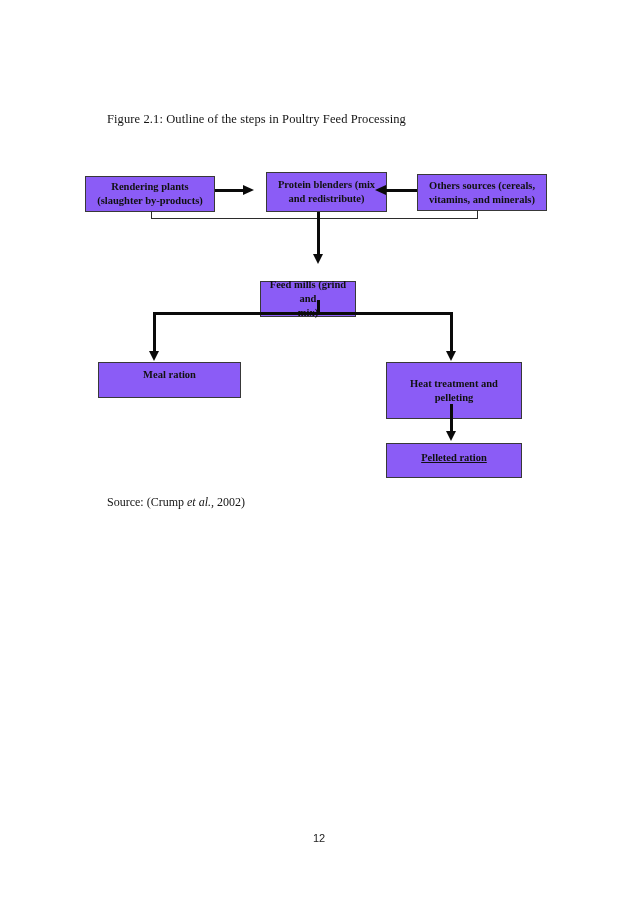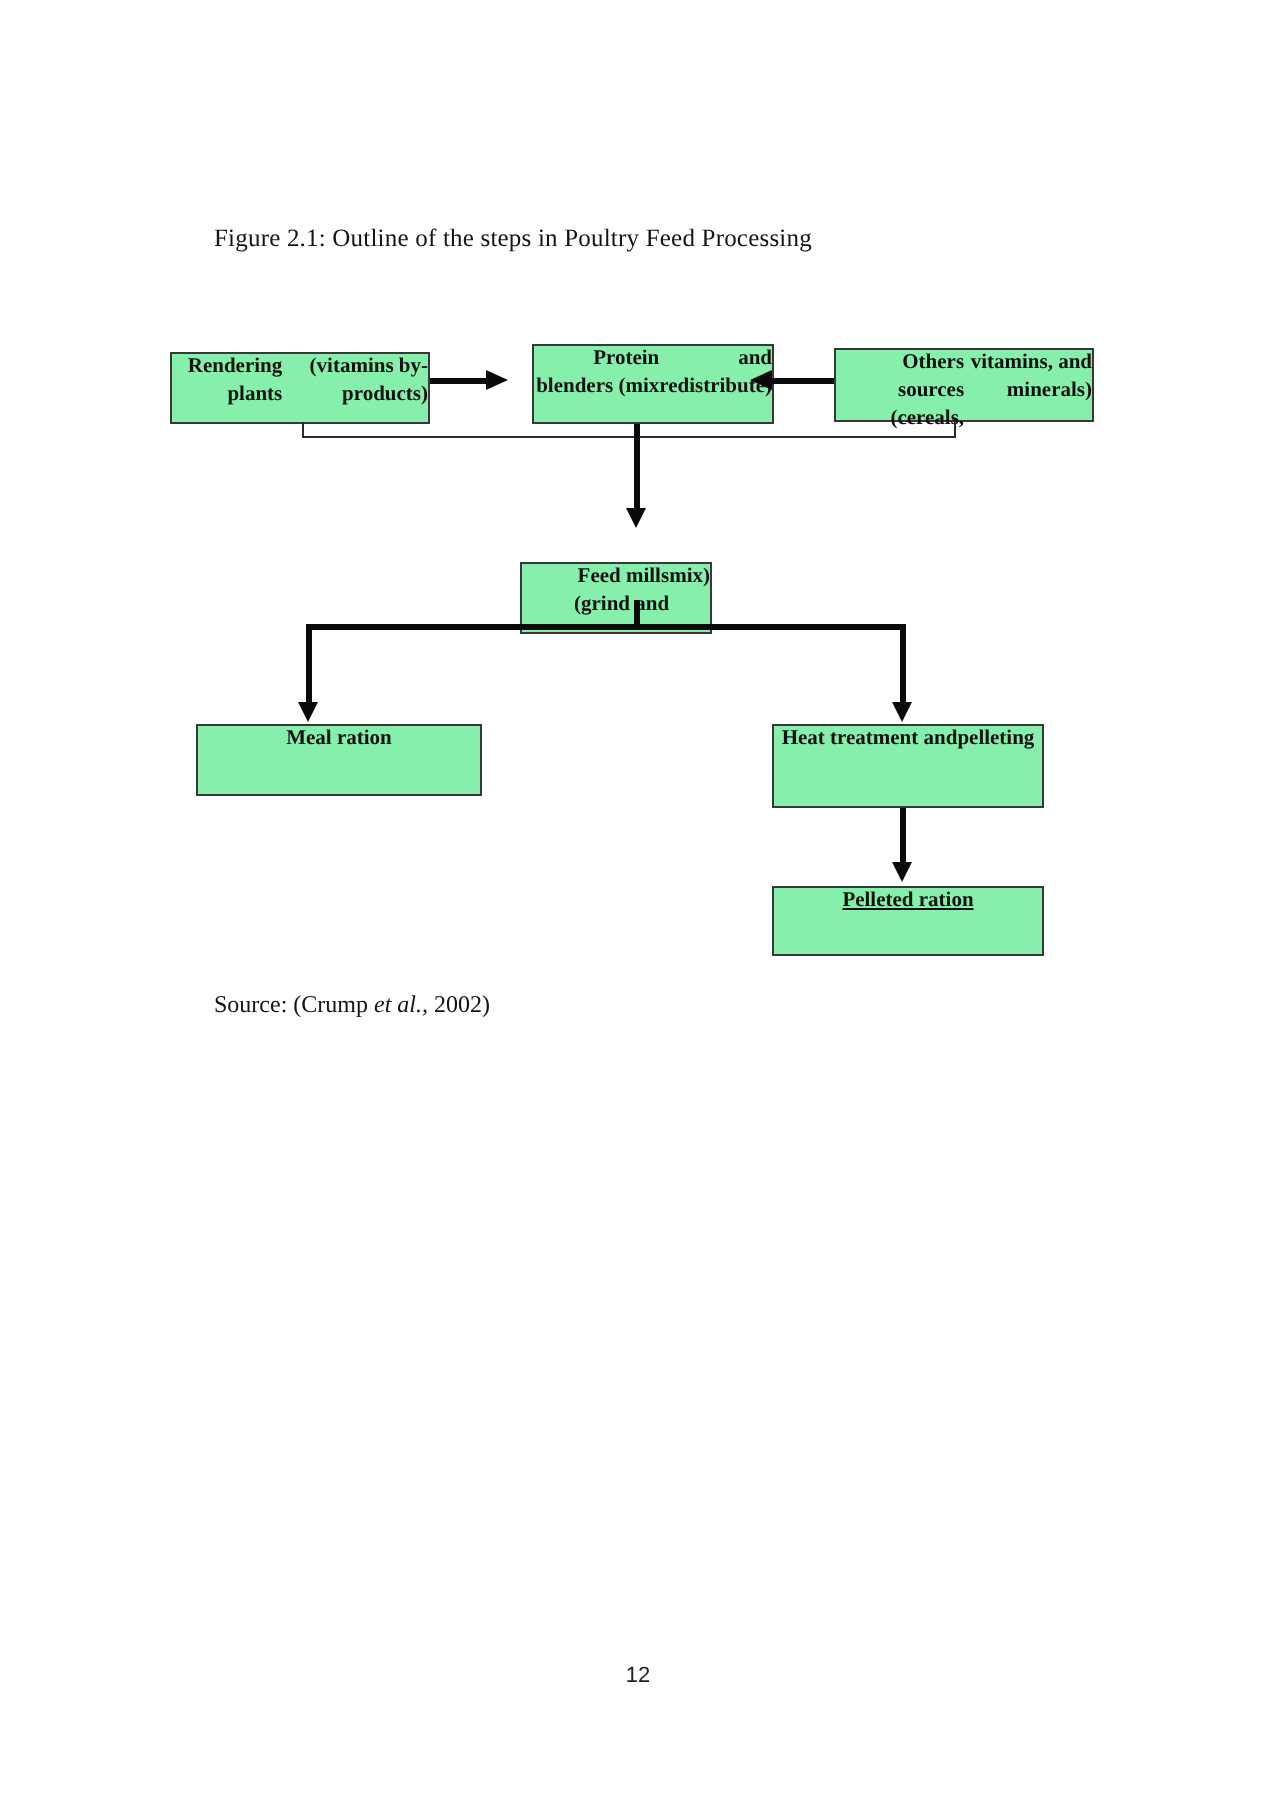--- a/index.html
+++ b/index.html
@@ -15,31 +15,31 @@
 
   .figure-title {
     position: absolute; left: 107px; top: 112px;
     font-weight: normal; font-size: 12.5px; letter-spacing: 0.1px;
     white-space: nowrap;
   }
 
   
   .node {
     position: absolute; box-sizing: border-box;
-    border: 1.5px solid #383838; background: #86efac;
-    display: flex; flex-direction: row; justify-content: center;
-    text-align: right; font-weight: bold; font-size: 10.5px;
+    border: 1.5px solid #383838; background: #8b5cf6;
+    display: flex; flex-direction: column; justify-content: center;
+    text-align: center; font-weight: bold; font-size: 10.5px;
     line-height: 14px; color: #111111;
   }
   .node-rendering { left: 85px;  top: 176px; width: 130px; height: 36px; }
   .node-protein   { left: 254px; top: 172px; width: 121px; height: 40px; margin-left: 12px; }
   .node-others    { left: 417px; top: 174px; width: 130px; height: 37px; }
   .node-feedmills { left: 260px; top: 281px; width: 96px; height: 36px; }
   .node-meal      { left: 98px;  top: 362px; width: 143px; height: 36px; padding-bottom: 10px; }
-  .node-heat      { left: 386px; top: 362px; width: 136px; height: 42px; }
+  .node-heat      { left: 386px; top: 362px; width: 136px; height: 57px; }
   .node-pelleted  { left: 386px; top: 443px; width: 136px; height: 35px; padding-bottom: 6px; text-decoration: underline; }
 
   
   .line { position: absolute; background: #0a0a0a; }
   .thin { background: #2b2b2b; }
 
   .shaft-left-to-mid   { left: 215px; top: 189px; width: 29px; height: 3px; }
   .shaft-right-to-mid  { left: 386px; top: 189px; width: 31px; height: 3px; }
   .conn-v1 { left: 151px; top: 211px; width: 1.4px; height: 8px; }
   .conn-v2 { left: 477px; top: 210px; width: 1.4px; height: 9px; }
@@ -78,21 +78,21 @@
 </style>
 </head>
 <body>
 
 <div class="page">
 
   <div class="figure-title">Figure 2.1: Outline of the steps in Poultry Feed Processing</div>
 
   <div class="node node-rendering">
     <div>Rendering plants</div>
-    <div>(vitamins by-products)</div>
+    <div>(slaughter by-products)</div>
   </div>
   <div class="node node-protein">
     <div>Protein blenders (mix</div>
     <div>and redistribute)</div>
   </div>
   <div class="node node-others">
     <div>Others sources (cereals,</div>
     <div>vitamins, and minerals)</div>
   </div>
 

